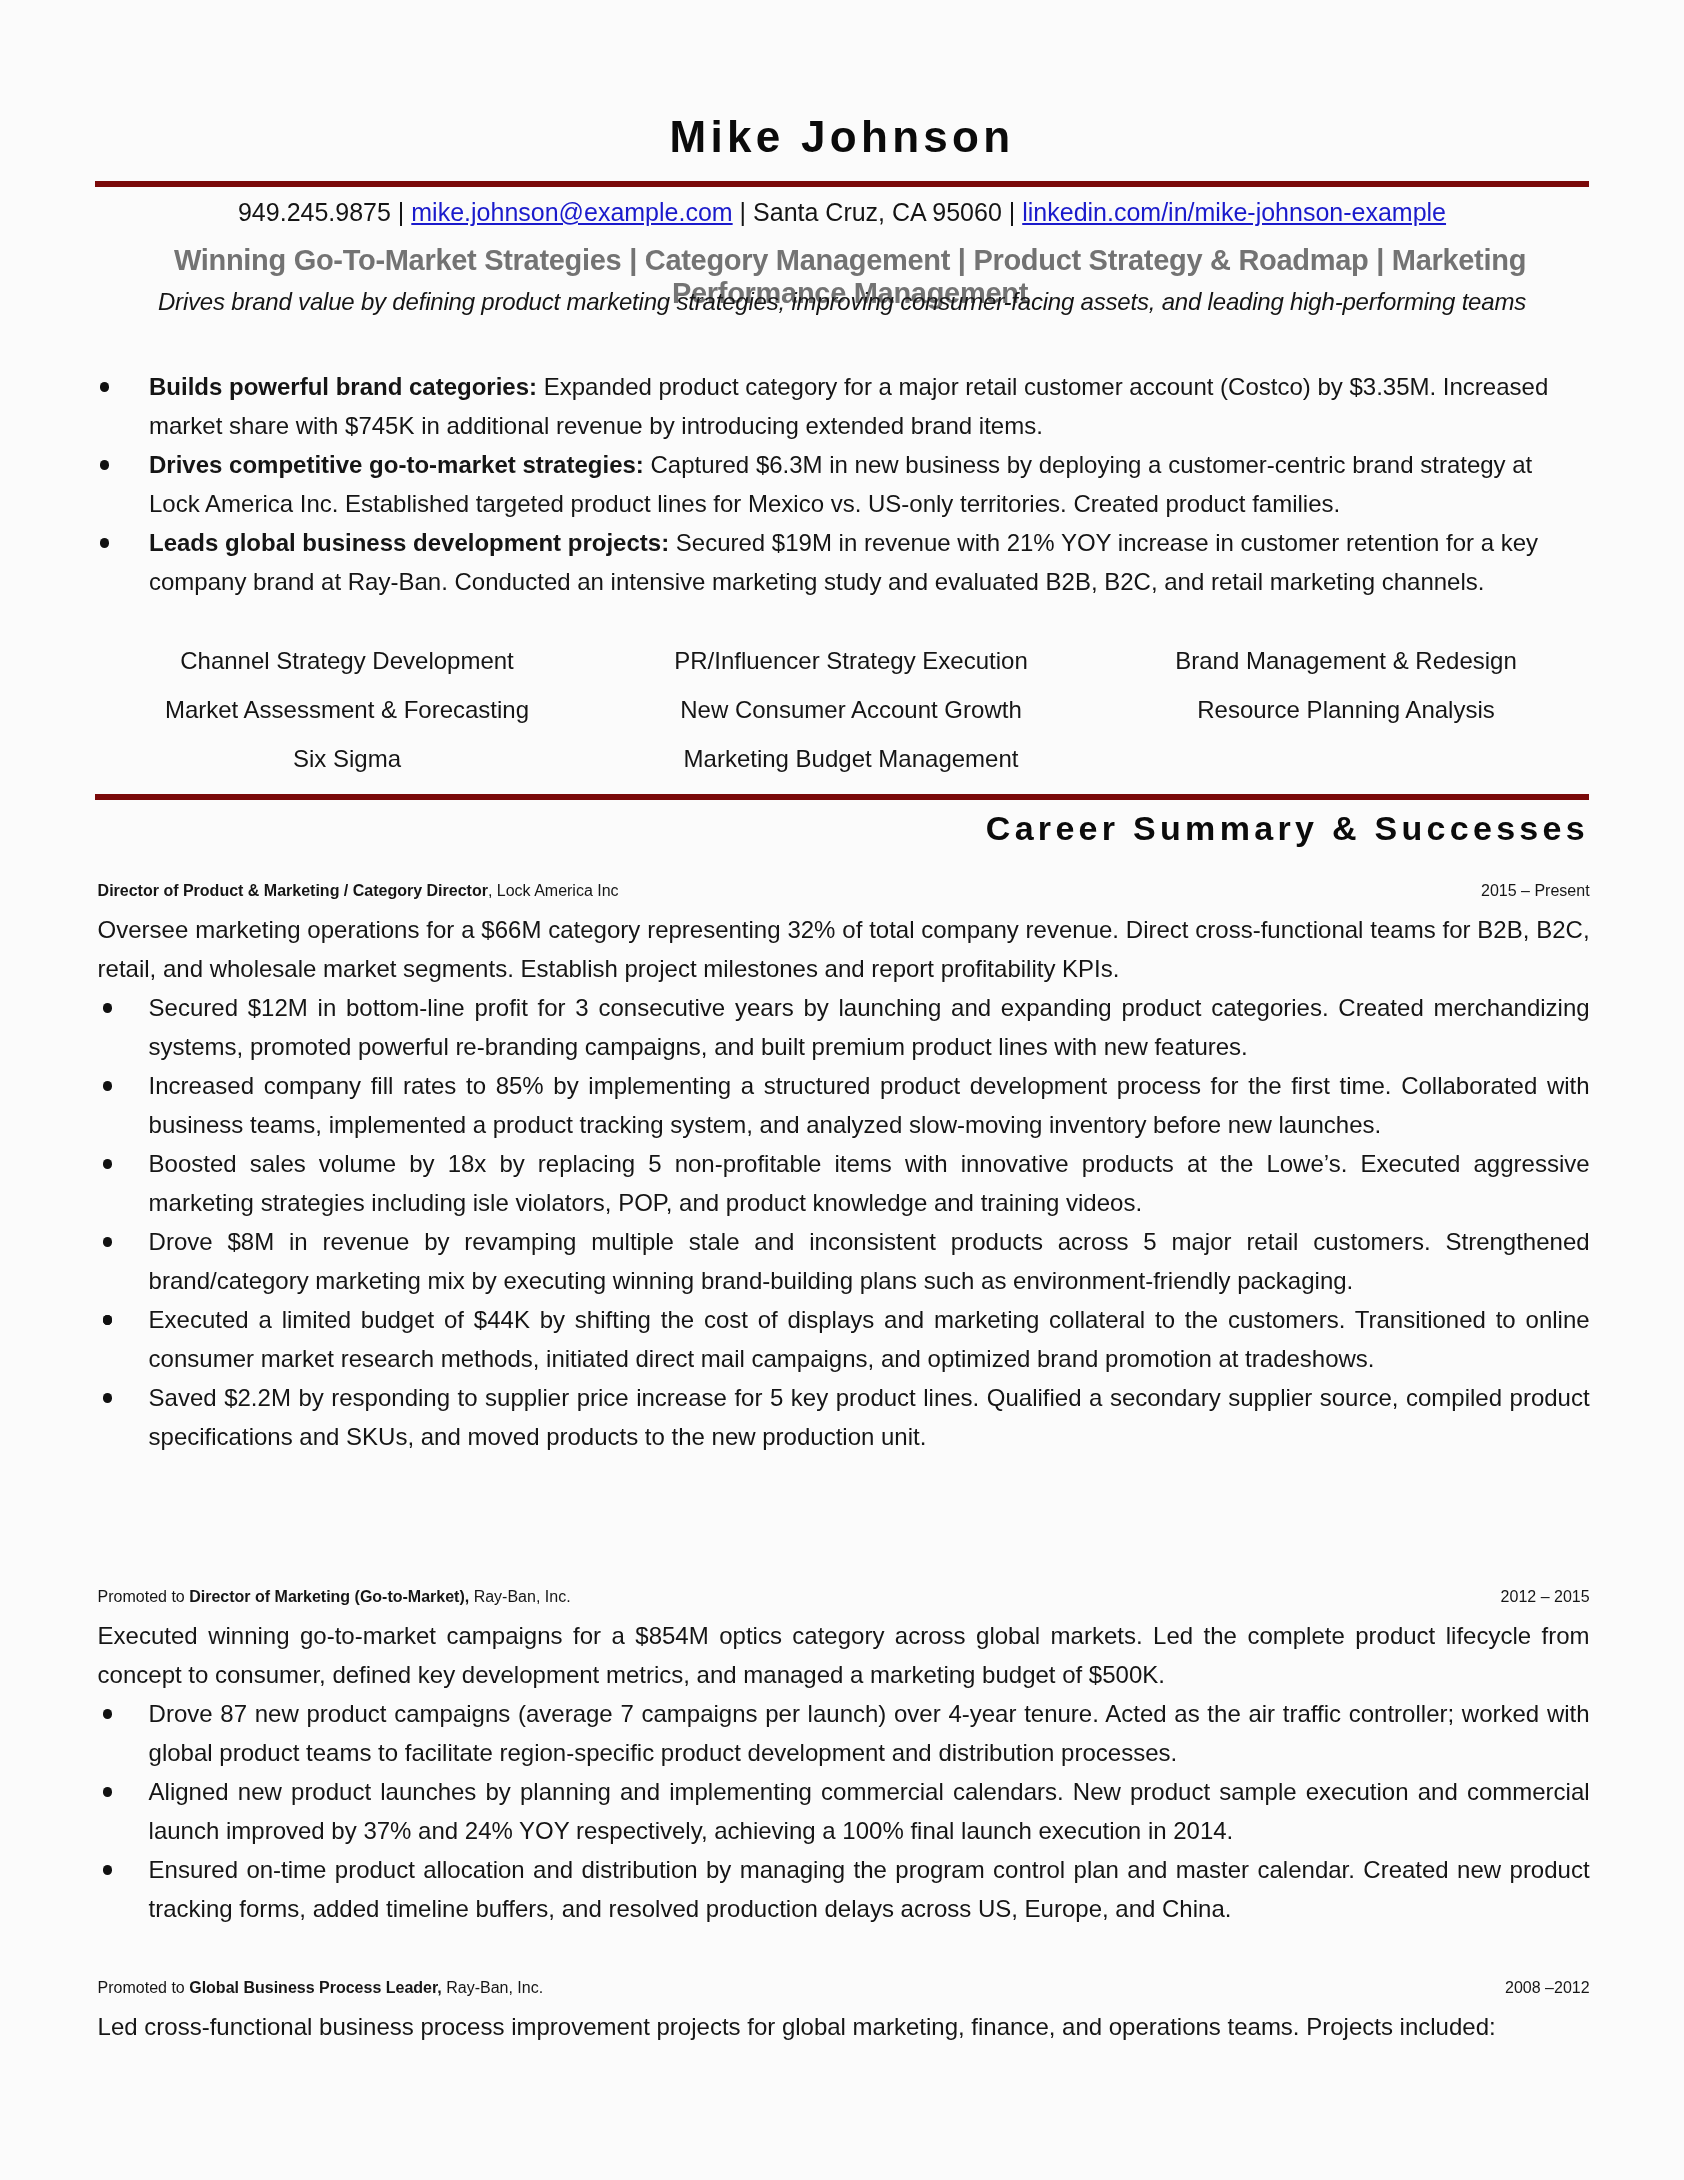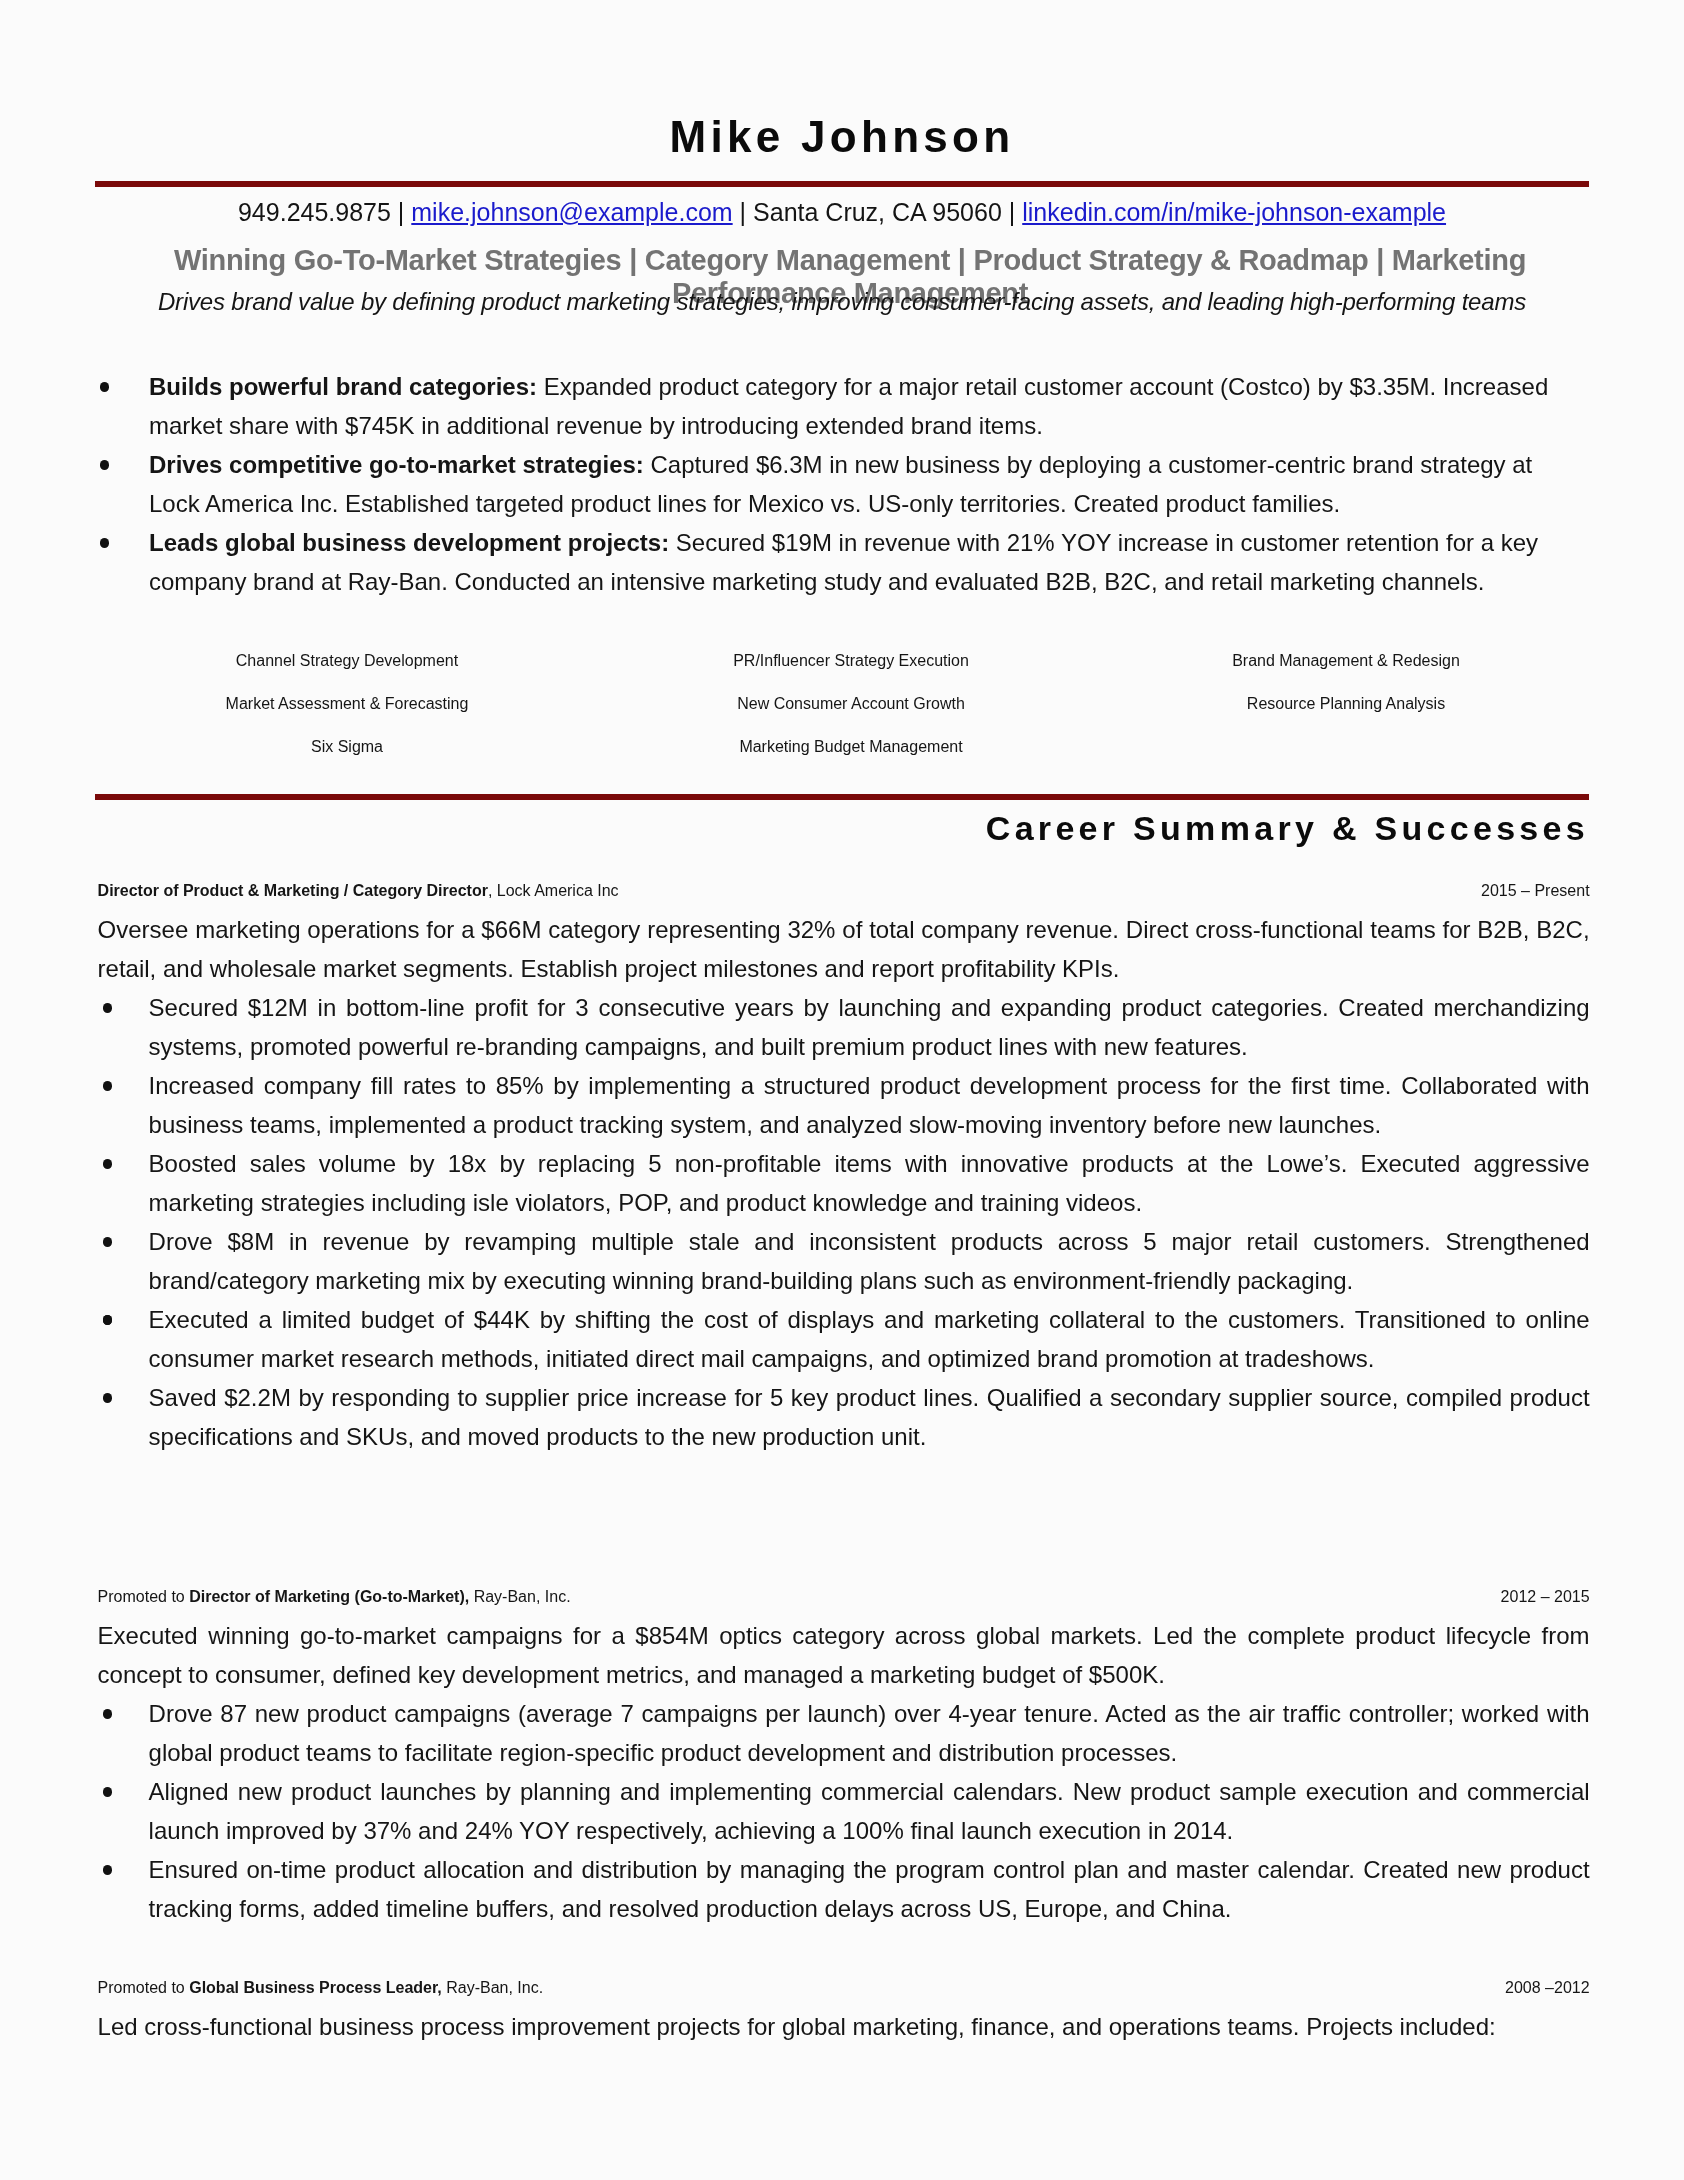--- a/index.html
+++ b/index.html
@@ -45,21 +45,21 @@
   }
   ul.bul li .dot {
     position: absolute; left: 5.1px; top: 15.3px; width: 9.4px; height: 9.4px;
     background: #111; border-radius: 50%;
   }
   ul.bul li.j { text-align: justify; }
   .highlights { position: absolute; top: 367px; left: 0; width: 100%; }
   .skills {
     position: absolute; top: 641px; left: 0; width: 100%;
     display: grid; grid-template-columns: 504px 504px 486px;
-    row-gap: 4px; font-size: 16px; line-height: 39px; color: #151515;
+    row-gap: 10px; font-size: 24px; line-height: 39px; color: #151515;
   }
   .skills div { text-align: center; }
   .section-title {
     position: absolute; top: 809px; left: 0; width: 100%;
     text-align: right; font-size: 34px; font-weight: bold;
     letter-spacing: 4.3px; color: #0b0b0b;
   }
   .job { position: absolute; left: 2.6px; width: 1492px; }
   .job-head {
     display: flex; justify-content: space-between;

